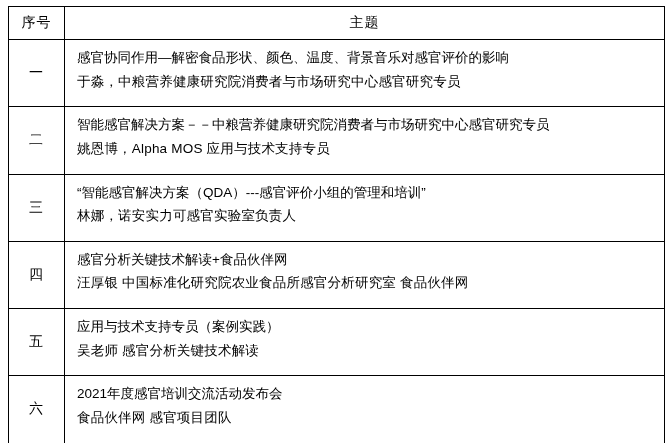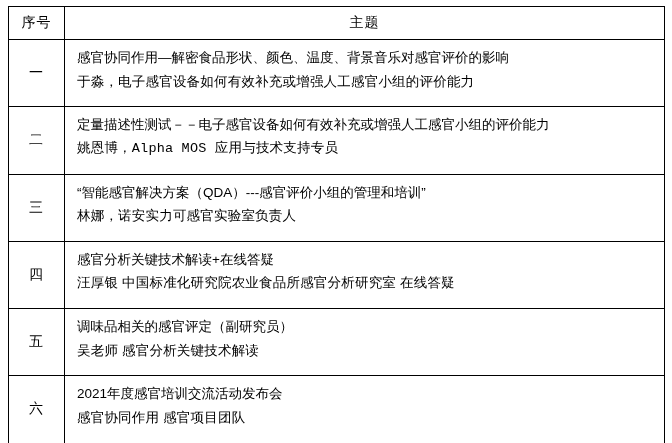--- a/index.html
+++ b/index.html
@@ -56,21 +56,21 @@
     line-height: 1.75;
   }
   .line1, .line2 {
     display: block;
     white-space: nowrap;
   }
   .line2 {
     letter-spacing: 0.2px;
   }
   .mono-ish {
-    font-family: Liberation Mono, monospace;
+    font-family: Liberation Sans, sans-serif;
   }
   tr.row { height: 58px; }
 </style>
 </head>
 <body>
 
 <div class="page">
   <table class="agenda">
     <colgroup>
       <col class="c-num">
@@ -80,53 +80,53 @@
       <tr>
         <th class="head-num">序号</th>
         <th class="head-topic">主题</th>
       </tr>
     </thead>
     <tbody>
       <tr class="row">
         <td class="num">一</td>
         <td class="topic">
           <span class="line1">感官协同作用—解密食品形状、颜色、温度、背景音乐对感官评价的影响</span>
-          <span class="line2">于淼，电子感官设备如何有效补充或增强人工感官小组的评价能力</span>
+          <span class="line2">于淼，中粮营养健康研究院消费者与市场研究中心感官研究专员</span>
         </td>
       </tr>
       <tr class="row">
         <td class="num">二</td>
         <td class="topic">
-          <span class="line1">定量描述性测试－－电子感官设备如何有效补充或增强人工感官小组的评价能力</span>
+          <span class="line1">智能感官解决方案－－中粮营养健康研究院消费者与市场研究中心感官研究专员</span>
           <span class="line2 mono-ish">姚恩博，Alpha MOS 应用与技术支持专员</span>
         </td>
       </tr>
       <tr class="row">
         <td class="num">三</td>
         <td class="topic">
           <span class="line1">“智能感官解决方案（QDA）---感官评价小组的管理和培训”</span>
           <span class="line2">林娜，诺安实力可感官实验室负责人</span>
         </td>
       </tr>
       <tr class="row">
         <td class="num">四</td>
         <td class="topic">
-          <span class="line1">感官分析关键技术解读+在线答疑</span>
-          <span class="line2">汪厚银  中国标准化研究院农业食品所感官分析研究室     在线答疑</span>
+          <span class="line1">感官分析关键技术解读+食品伙伴网</span>
+          <span class="line2">汪厚银  中国标准化研究院农业食品所感官分析研究室     食品伙伴网</span>
         </td>
       </tr>
       <tr class="row">
         <td class="num">五</td>
         <td class="topic">
-          <span class="line1">调味品相关的感官评定（副研究员）</span>
+          <span class="line1">应用与技术支持专员（案例实践）</span>
           <span class="line2">吴老师      感官分析关键技术解读</span>
         </td>
       </tr>
       <tr class="row">
         <td class="num">六</td>
         <td class="topic">
           <span class="line1">2021年度感官培训交流活动发布会</span>
-          <span class="line2">感官协同作用      感官项目团队</span>
+          <span class="line2">食品伙伴网      感官项目团队</span>
         </td>
       </tr>
     </tbody>
   </table>
 </div>
 
 </body></html>

